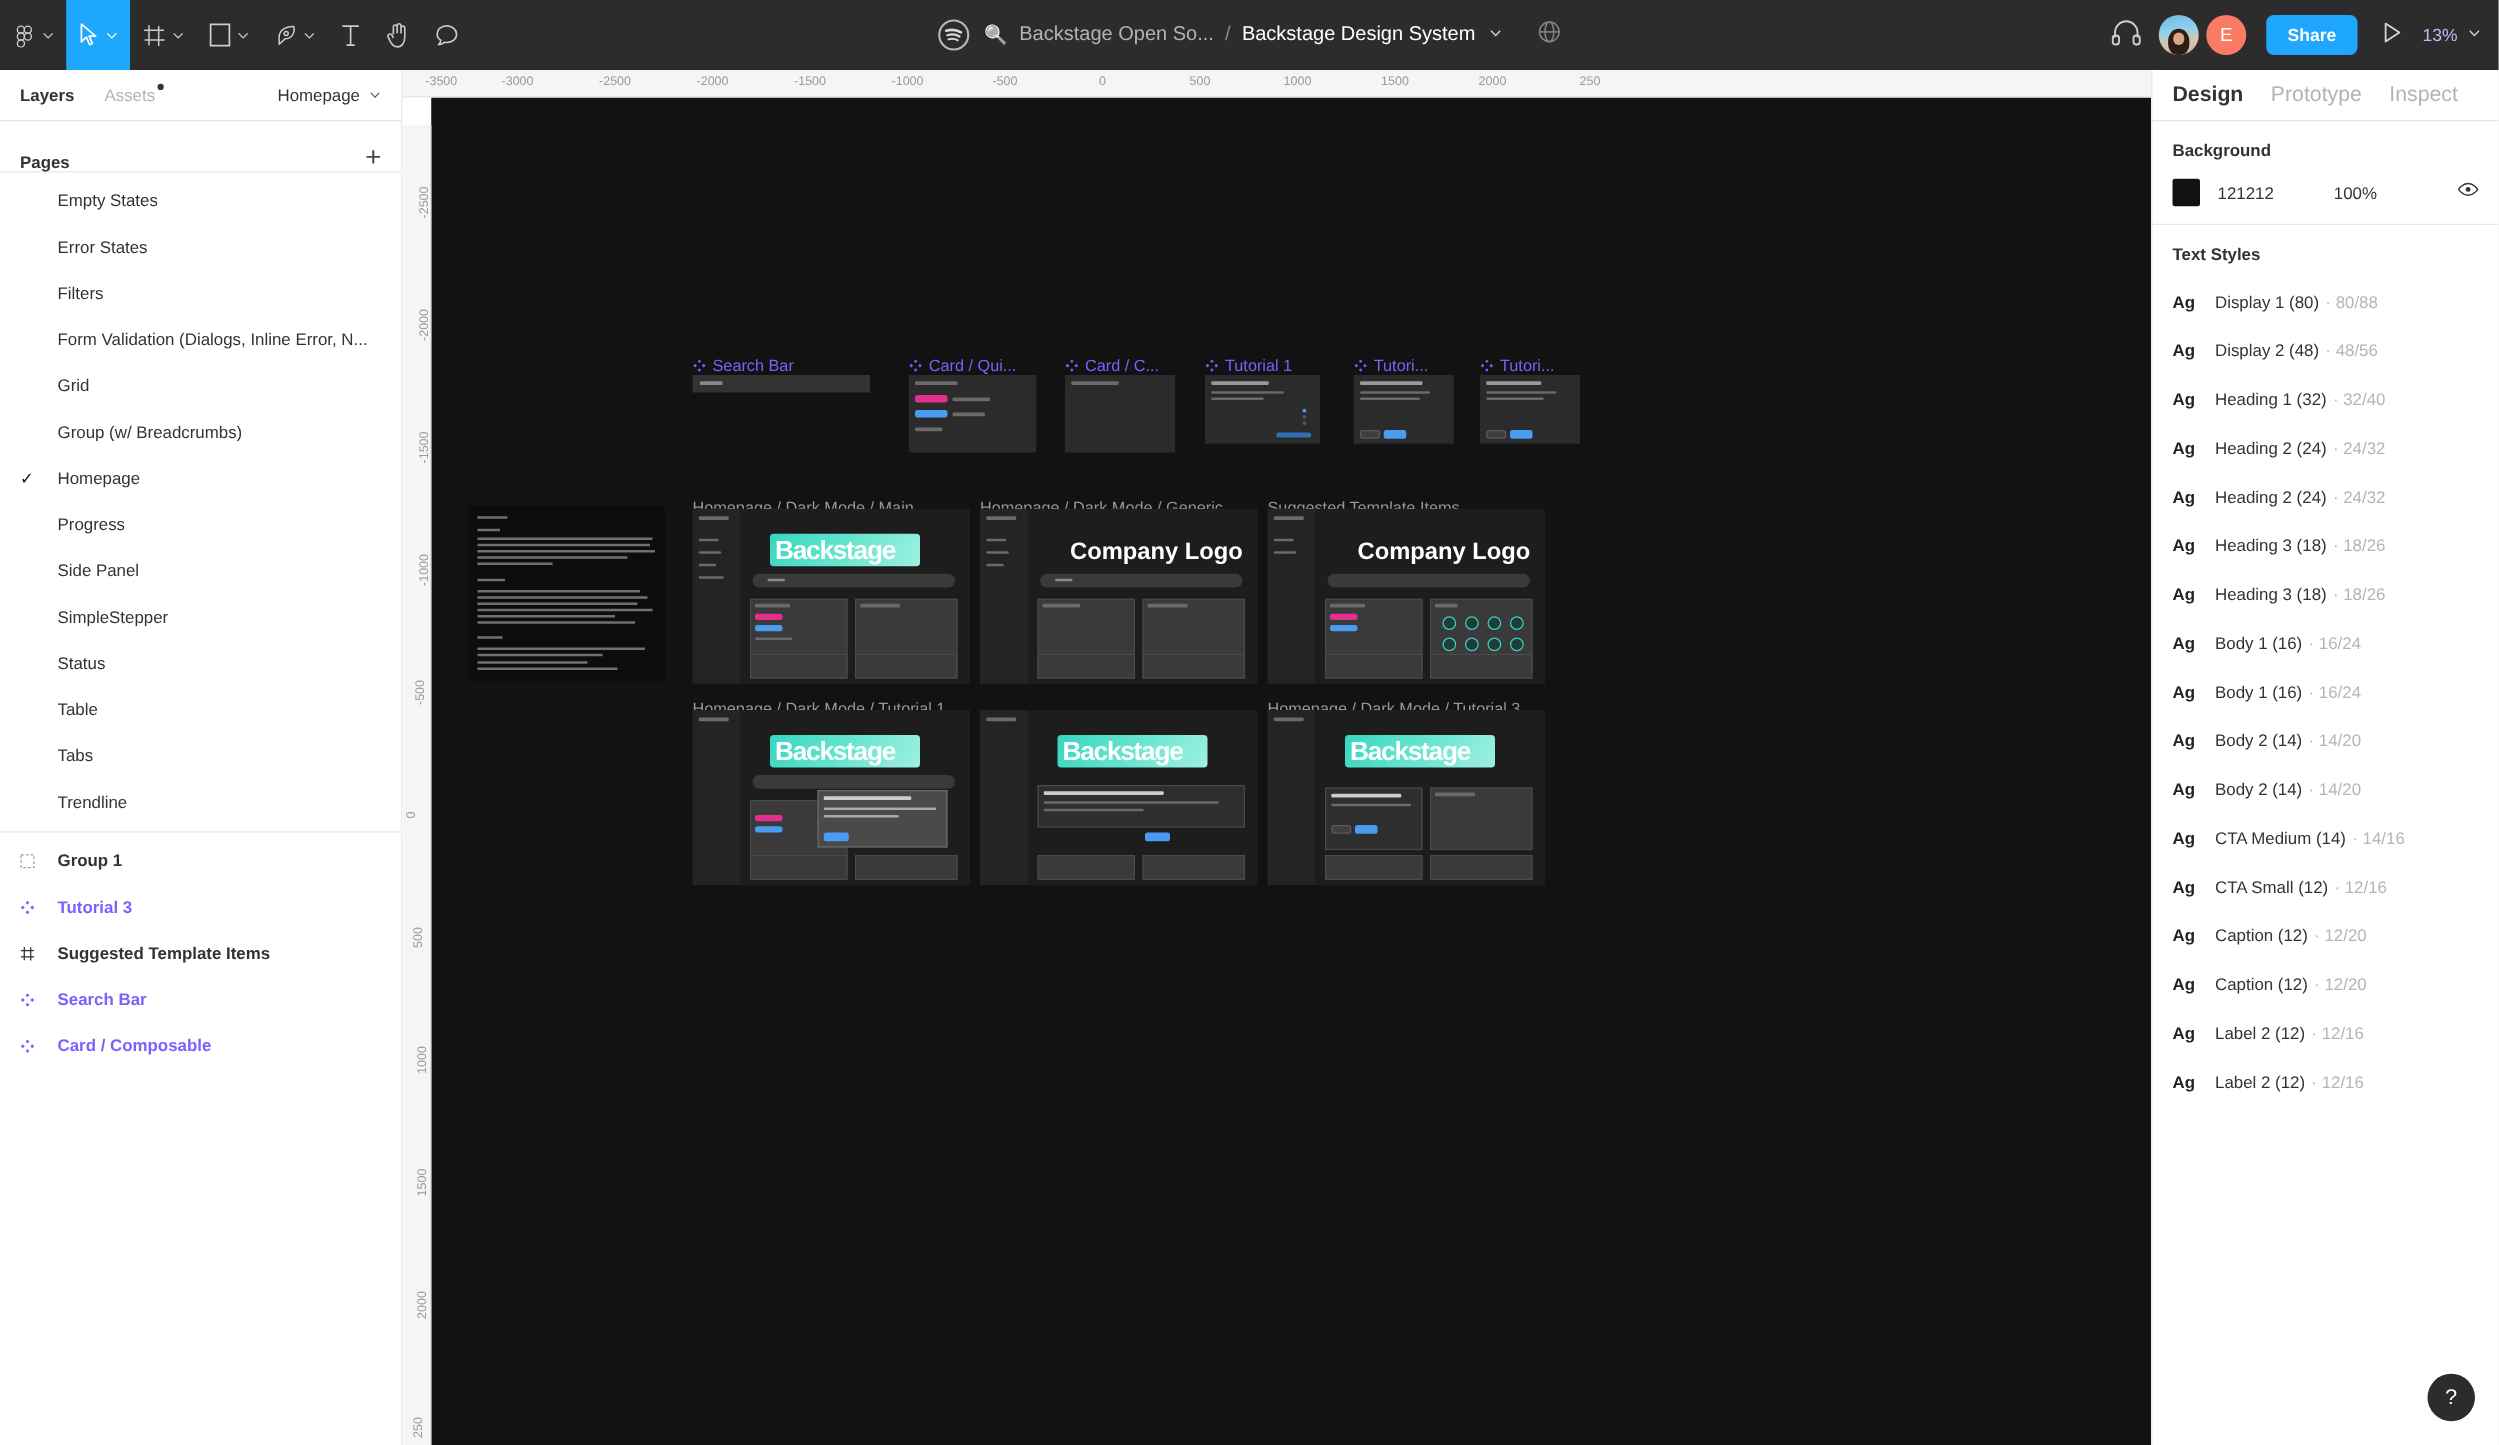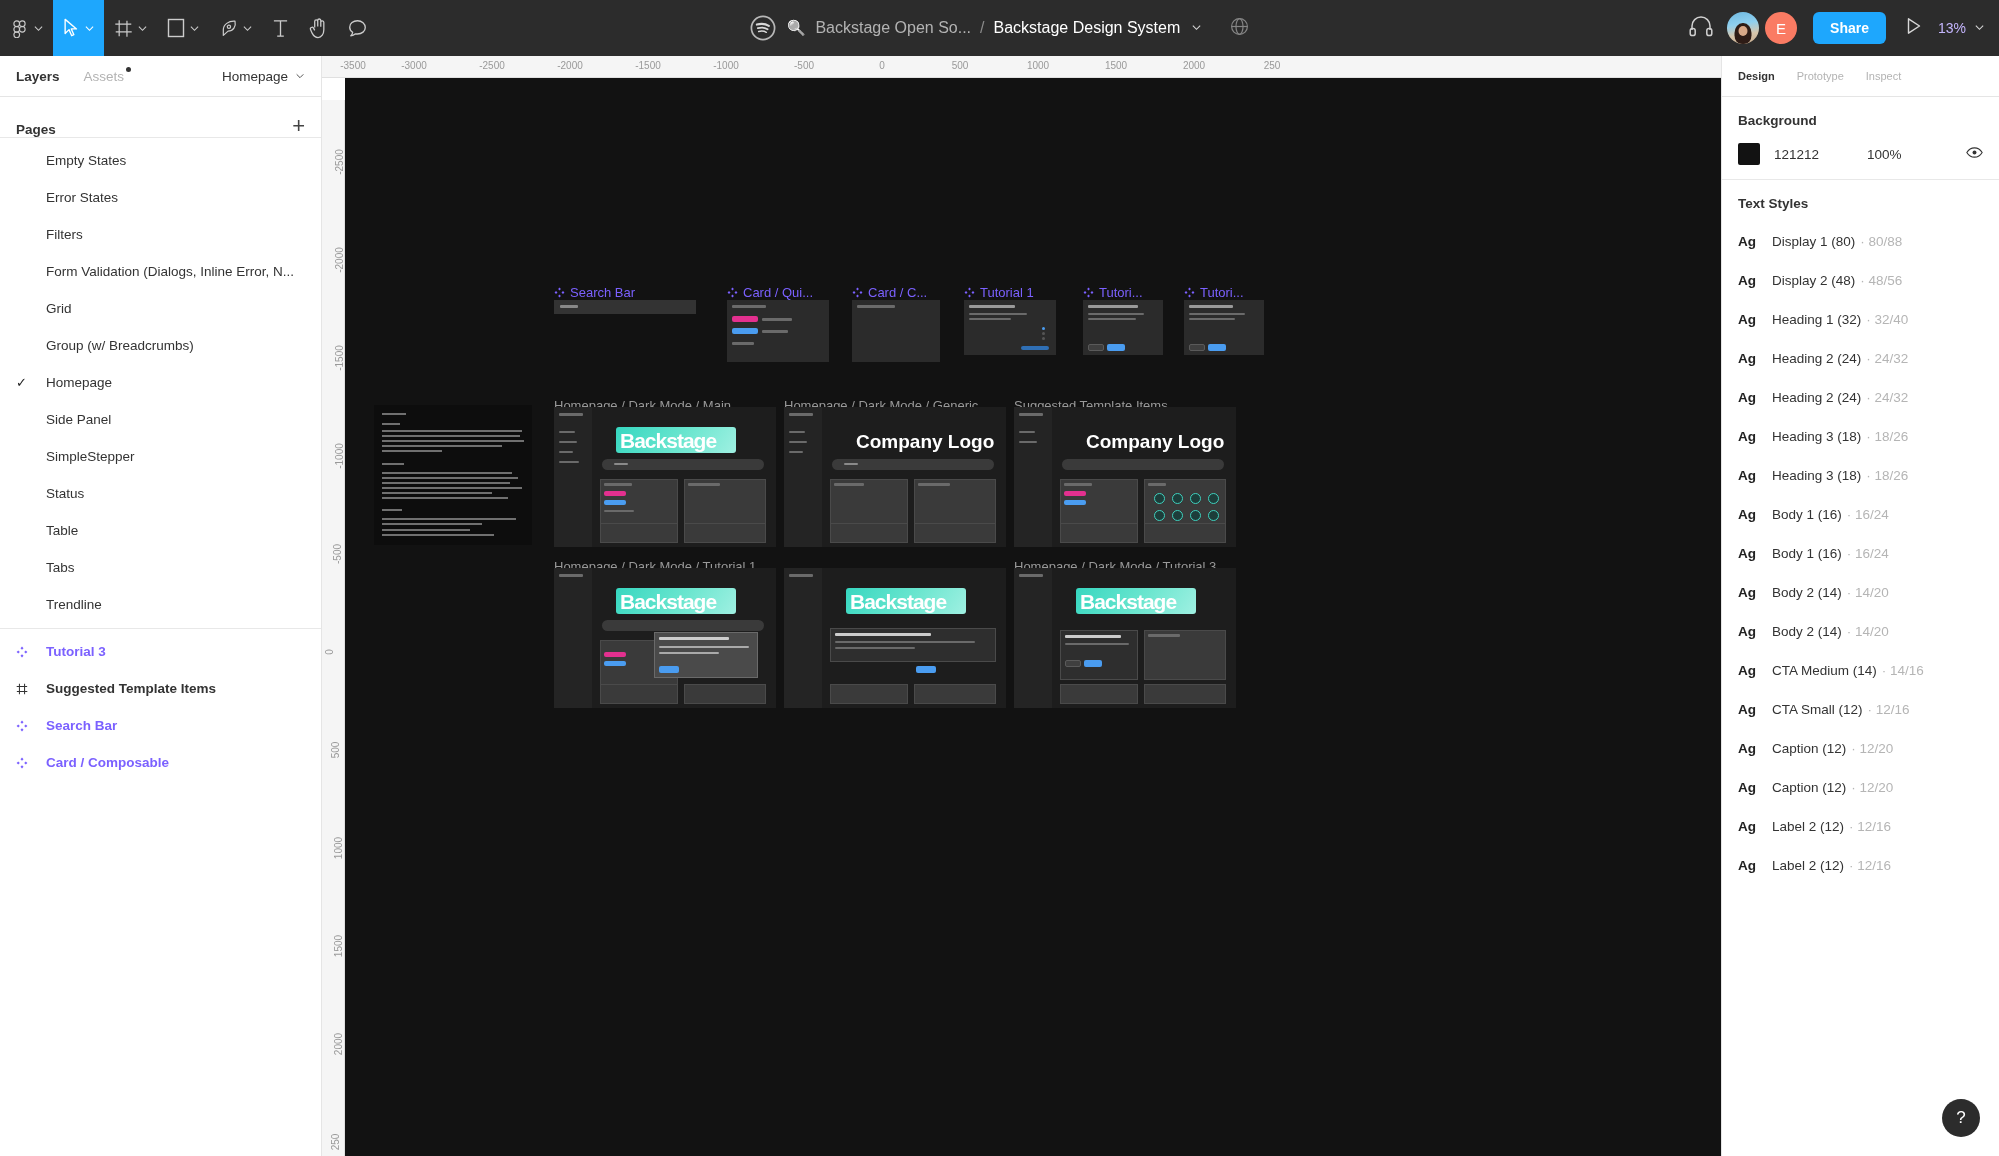--- a/index.html
+++ b/index.html
@@ -171,21 +171,21 @@
   
   .right-panel {
     width: 278px; flex: 0 0 278px; background: #ffffff;
     border-left: 1px solid #e5e5e5; display: flex; flex-direction: column;
     min-height: 0; position: relative;
   }
   .rp-tabs {
     height: 41px; display: flex; align-items: center; padding: 0 16px;
     border-bottom: 1px solid #e5e5e5; flex: 0 0 41px; gap: 22px;
   }
-  .rp-tab { font-size: 11px; color: #b3b3b3; cursor: pointer; }
+  .rp-tab { font-size: 17px; color: #b3b3b3; cursor: pointer; }
   .rp-tab.active { color: #333; font-weight: 700; }
   .rp-section { padding: 16px 16px 14px; border-bottom: 1px solid #e8e8e8; }
   .rp-section-title { font-size: 13.5px; font-weight: 700; color: #333; margin-bottom: 15px; }
   .bg-row { display: flex; align-items: center; }
   .swatch { width: 22px; height: 22px; background: #121212; border-radius: 2px; flex: 0 0 22px; cursor: pointer; }
   .bg-hex { font-size: 13.5px; color: #333; margin-left: 14px; cursor: pointer; }
   .bg-opacity { font-size: 13.5px; color: #333; margin-left: 48px; cursor: pointer; }
   .eye-ico { margin-left: auto; cursor: pointer; }
   .styles-section { padding: 16px 16px 6px; }
   .style-row {
@@ -388,20 +388,24 @@
           <div class="page-item">
             <span class="page-check"></span>
             <span class="page-label">Group (w/ Breadcrumbs)</span>
           </div>
           <div class="page-item">
             <span class="page-check">✓</span>
             <span class="page-label">Homepage</span>
           </div>
           <div class="page-item">
             <span class="page-check"></span>
+            <span class="page-label">Progress</span>
+          </div>
+          <div class="page-item">
+            <span class="page-check"></span>
             <span class="page-label">Side Panel</span>
           </div>
           <div class="page-item">
             <span class="page-check"></span>
             <span class="page-label">SimpleStepper</span>
           </div>
           <div class="page-item">
             <span class="page-check"></span>
             <span class="page-label">Status</span>
           </div>
@@ -413,20 +417,28 @@
             <span class="page-check"></span>
             <span class="page-label">Tabs</span>
           </div>
           <div class="page-item">
             <span class="page-check"></span>
             <span class="page-label">Trendline</span>
           </div>
         </div>
       <div class="lp-divider"></div>
       <div class="layers-list" id="layers-list">
+          <div class="layer-item">
+            <span class="layer-ico">
+              <svg width="12" height="12" viewBox="0 0 14 14" fill="none" stroke="#999" stroke-width="1.1" stroke-dasharray="2.5 2">
+                <rect x="1" y="1" width="12" height="12"></rect>
+              </svg>
+            </span>
+            <span class="layer-label">Group 1</span>
+          </div>
           <div class="layer-item component">
             <span class="layer-ico">
               <svg width="12" height="12" viewBox="0 0 12 12">
                 <g fill="#7b61ff">
                   <path d="M6 0.6 7.5 2.2 6 3.8 4.5 2.2Z"></path>
                   <path d="M6 8.2 7.5 9.8 6 11.4 4.5 9.8Z"></path>
                   <path d="M0.6 6 2.2 4.4 3.8 6 2.2 7.6Z"></path>
                   <path d="M8.2 6 9.8 4.4 11.4 6 9.8 7.6Z"></path>
                 </g>
               </svg>

